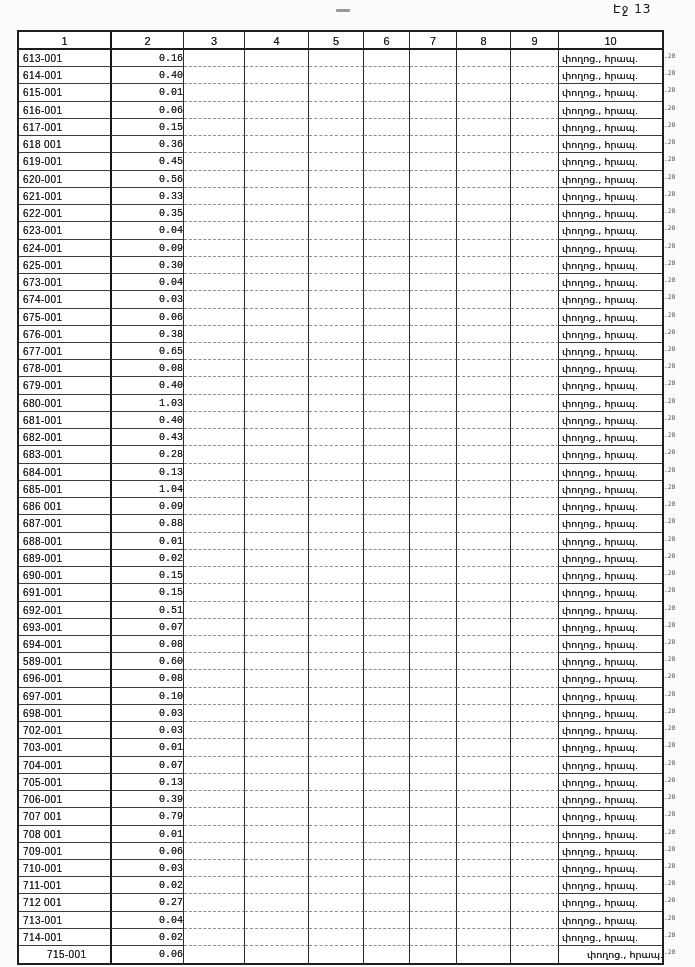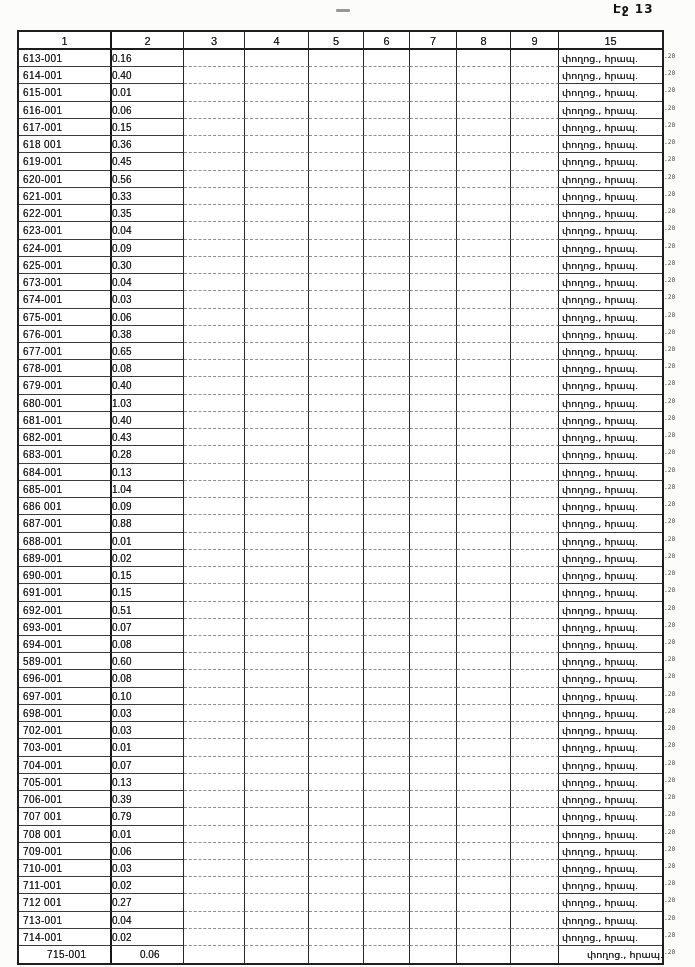--- a/index.html
+++ b/index.html
@@ -6,21 +6,21 @@
   body{
     width:695px;height:967px;position:relative;
     background:#fcfcfb;
     font-family:"Liberation Sans","DejaVu Sans",sans-serif;
     color:#1b1b1b;overflow:hidden;
   }
   
   .page-label{
     position:absolute;top:2px;left:613px;
     font-family:"DejaVu Sans",sans-serif;
-    font-weight:bold;font-size:12px;letter-spacing:1px;color:#111;
+    font-weight:normal;font-size:12px;letter-spacing:1px;color:#111;
   }
   
   .top-smudge{
     position:absolute;top:9px;left:336px;width:14px;height:3px;
     background:#555;opacity:.6;border-radius:1px;
   }
   
   .sheet{
     position:absolute;top:30px;left:17px;width:643px;
     border:2px solid #1f1f1f;
@@ -45,21 +45,21 @@
     border-bottom:2px solid #1d1d1d;
   }
   .cell:nth-child(1){border-right:2px solid #161616;}
   .cell:nth-child(9){border-right:1.5px solid #202020;}
   .cell:nth-child(10){border-right:none;}
   
   .row .cell{border-bottom:1px dashed #8f8f8f;}
   .row .c1,.row .c2,.row .c10{border-bottom:1px solid #3c3c3c;}
   .row:last-child .cell{border-bottom:none;padding-left:28px;}
   .c1{padding-left:4px;letter-spacing:.4px;}
-  .c2{text-align:left;}
+  .c2{text-align:right;font-family:Liberation Mono, monospace;}
   .c10{
     padding-left:3px;font-size:9.5px;
     font-family:"DejaVu Sans",sans-serif;
   }
   
   .edge-marks{
     position:absolute;top:48px;left:664px;width:28px;
   }
   .edge-marks .mark{
     height:17.245px;line-height:17.245px;
@@ -78,21 +78,21 @@
   <div class="hrow">
     <div class="cell">1</div>
     <div class="cell">2</div>
     <div class="cell">3</div>
     <div class="cell">4</div>
     <div class="cell">5</div>
     <div class="cell">6</div>
     <div class="cell">7</div>
     <div class="cell">8</div>
     <div class="cell">9</div>
-    <div class="cell">15</div>
+    <div class="cell">10</div>
   </div>
   <div id="tbody">
       <div class="row">
     <div class="cell c1">613-001</div>
     <div class="cell c2">0.16</div>
     <div class="cell c3"></div>
     <div class="cell c4"></div>
     <div class="cell c5"></div>
     <div class="cell c6"></div>
     <div class="cell c7"></div>

